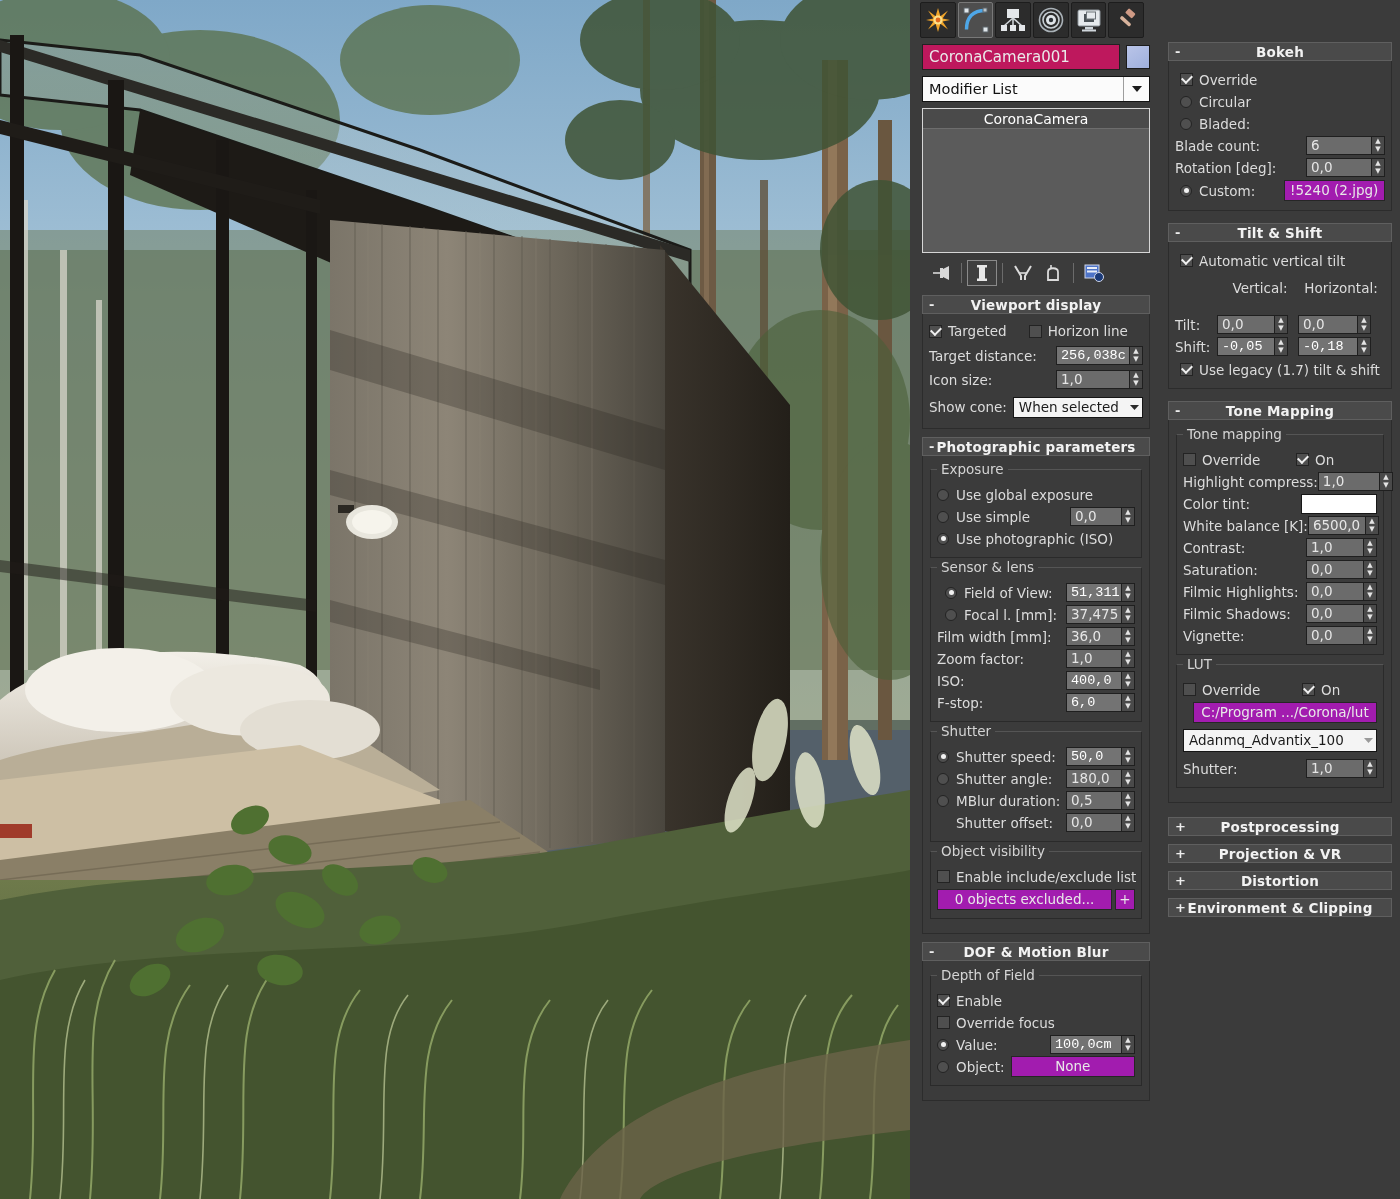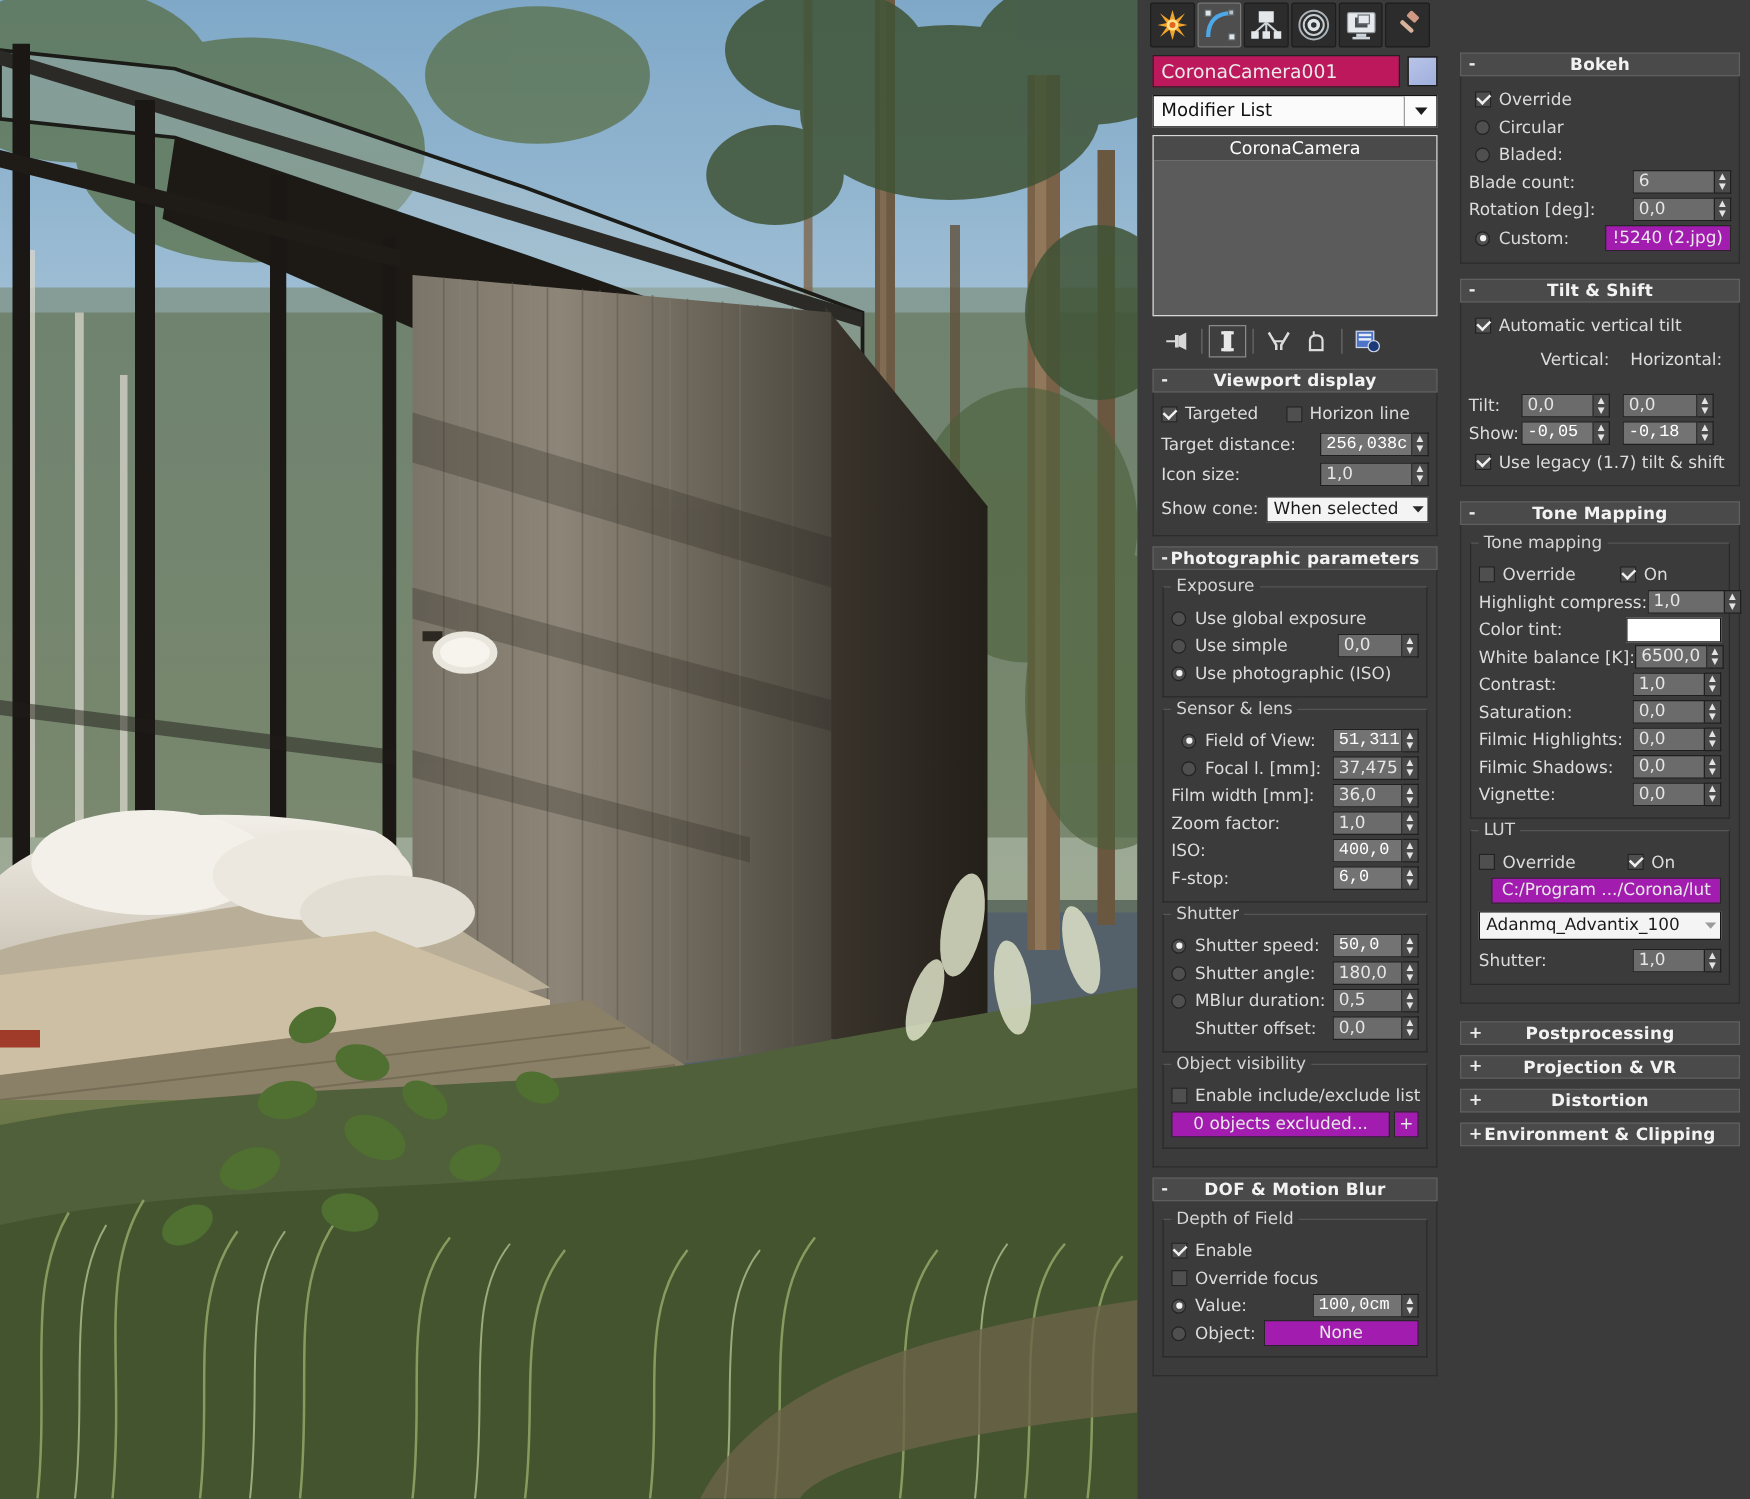--- a/index.html
+++ b/index.html
@@ -887,21 +887,21 @@
             <span style="width:10px"></span>
             <span class="spin">
               <span class="val" style="width:60px">0,0</span>
               <span class="arrows">
                   <i></i>
                   <i></i>
                 </span>
             </span>
           </div>
           <div class="row">
-            <span class="lbl" style="width:42px">Show:</span>
+            <span class="lbl" style="width:42px">Shift:</span>
             <span class="spin">
               <span class="val bright" style="width:58px">-0,05</span>
               <span class="arrows">
                   <i></i>
                   <i></i>
                 </span>
             </span>
             <span style="width:10px"></span>
             <span class="spin">
               <span class="val bright" style="width:60px">-0,18</span>

